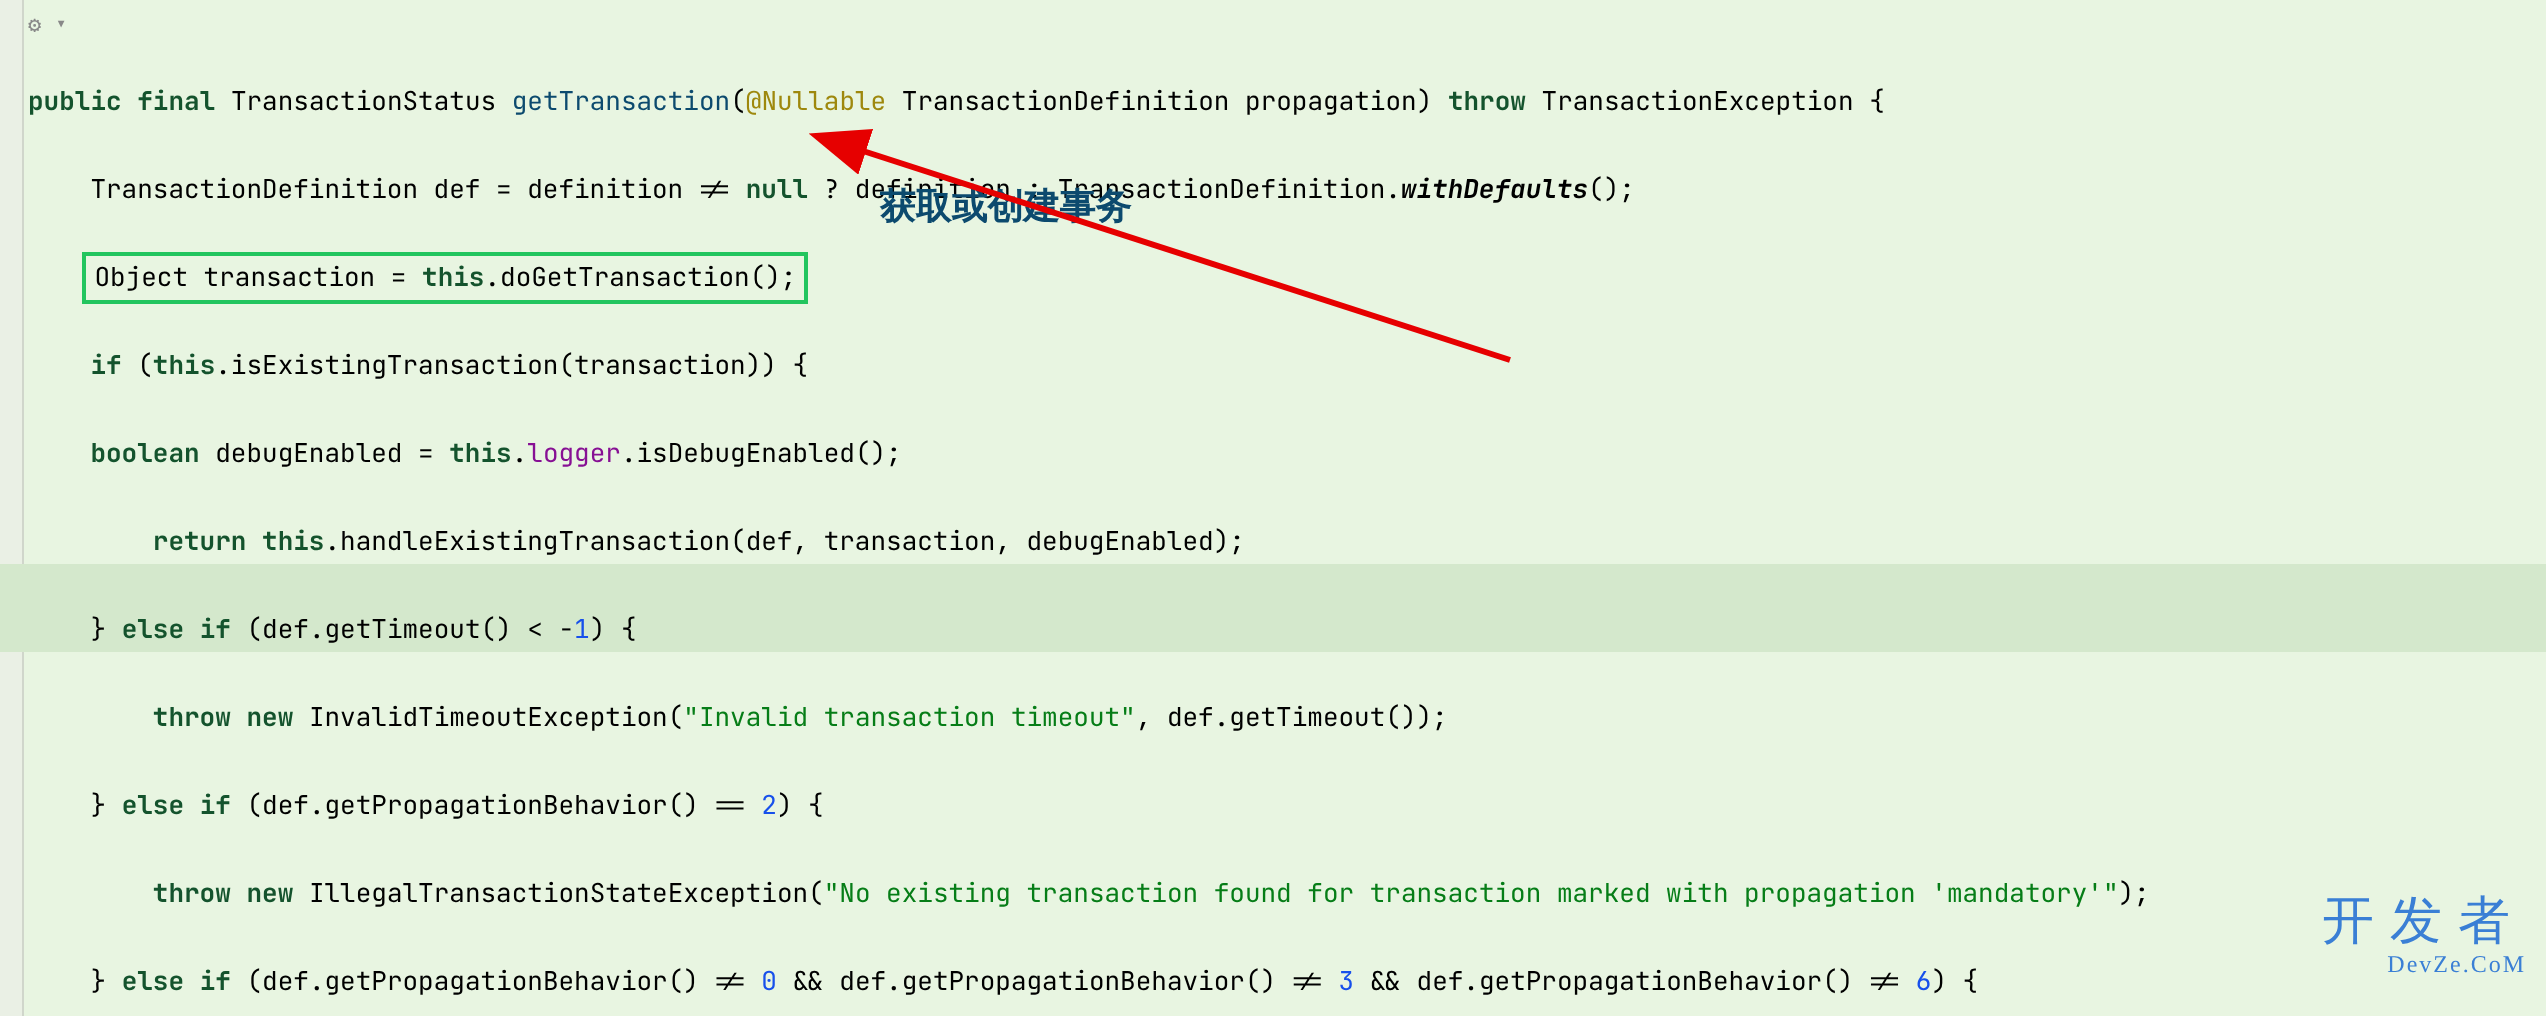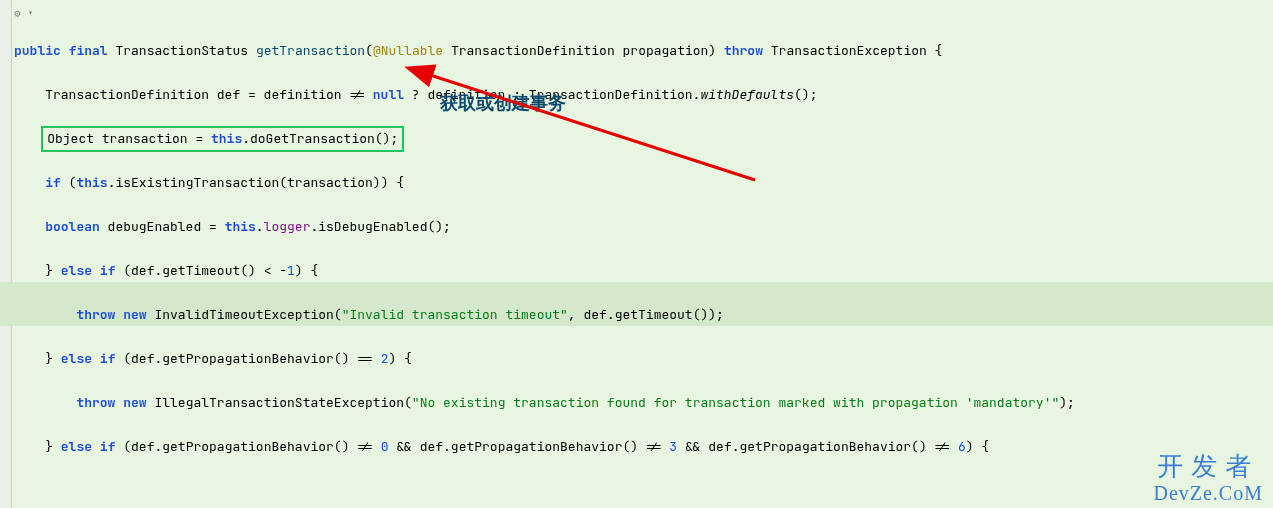--- a/index.html
+++ b/index.html
@@ -29,27 +29,27 @@
       top: 2px;
       color: #888;
       font-size: 11px;
     }
     .code {
       position: absolute;
       left: 14px;
       top: 18px;
       white-space: pre;
     }
-    .kw { color: #1d4ed8; font-weight: bold; }
+    .kw { color: #14532d; font-weight: bold; }
     .method-decl { color: #0c4a6e; }
     .anno { color: #9e880d; margin-top: 40px; }
     .field { color: #871094; }
     .num { color: #1750eb; }
     .str { color: #067d17; }
-    .italic-call { font-style: italic; }
+    .italic-call { font-style: italic; font-weight: bold; }
     .box-hi {
       border: 2px solid #22c55e;
       display: inline-block;
       padding: 0 4px;
       margin: -2px -4px;
     }
     .highlight-line {
       position: absolute;
       background: #d4e8cc;
       height: 22px;
@@ -64,44 +64,45 @@
       font-family: "Microsoft YaHei", sans-serif;
       margin-top: 32px;
     }
     .arrow-svg {
       position: absolute;
       pointer-events: none;
     }
     .watermark {
       position: absolute;
       right: 10px;
-      bottom: 4px;
+      bottom: 19px;
       font-family: "SimSun", serif;
       color: #3a7fd5;
-      text-align: center;
+      text-align: right;
       line-height: 1.1;
     }
     .watermark .cn { font-size: 26px; letter-spacing: 8px; }
-    .watermark .en { font-size: 20px; letter-spacing: 1px; }
+    .watermark .en { font-size: 12px; letter-spacing: 1px; }
   </style>
 </head>
 <body>
 
 <div class="gutter"></div>
 <div class="toolbar">⚙ ▾</div>
 
 <div class="highlight-line" style="top:282px;"></div>
 <div class="highlight-line" style="top:304px;"></div>
 
 <div class="code">
 <div><span class="kw">public</span> <span class="kw">final</span> <span>TransactionStatus</span> <span class="method-decl">getTransaction</span>(<span class="anno">@Nullable</span> <span>TransactionDefinition</span> <span>propagation</span>) <span class="kw">throw</span> <span>TransactionException</span> {</div>
 <div>    <span>TransactionDefinition def = definition != </span><span class="kw">null</span><span> ? definition : TransactionDefinition.</span><span class="italic-call">withDefaults</span><span>();</span></div>
 <div>    <span class="box-hi"><span>Object transaction = </span><span class="kw">this</span><span>.doGetTransaction();</span></span></div>
 <div>    <span class="kw">if</span><span> (</span><span class="kw">this</span><span>.isExistingTransaction(transaction)) {</span></div>
 <div>    <span class="kw">boolean</span><span> debugEnabled = </span><span class="kw">this</span><span>.</span><span class="field">logger</span><span>.isDebugEnabled();</span></div>
+<div>        <span class="kw">return</span> <span class="kw">this</span><span>.handleExistingTransaction(def, transaction, debugEnabled);</span></div>
 <div>    <span>} </span><span class="kw">else</span> <span class="kw">if</span><span> (def.getTimeout() &lt; -</span><span class="num">1</span><span>) {</span></div>
 <div>        <span class="kw">throw</span> <span class="kw">new</span><span> InvalidTimeoutException(</span><span class="str">"Invalid transaction timeout"</span><span>, def.getTimeout());</span></div>
 <div>    <span>} </span><span class="kw">else</span> <span class="kw">if</span><span> (def.getPropagationBehavior() == </span><span class="num">2</span><span>) {</span></div>
 <div>        <span class="kw">throw</span> <span class="kw">new</span><span> IllegalTransactionStateException(</span><span class="str">"No existing transaction found for transaction marked with propagation 'mandatory'"</span><span>);</span></div>
 <div>    <span>} </span><span class="kw">else</span> <span class="kw">if</span><span> (def.getPropagationBehavior() != </span><span class="num">0</span><span> &amp;&amp; def.getPropagationBehavior() != </span><span class="num">3</span><span> &amp;&amp; def.getPropagationBehavior() != </span><span class="num">6</span><span>) {</span></div>
 
 
 
 
 

